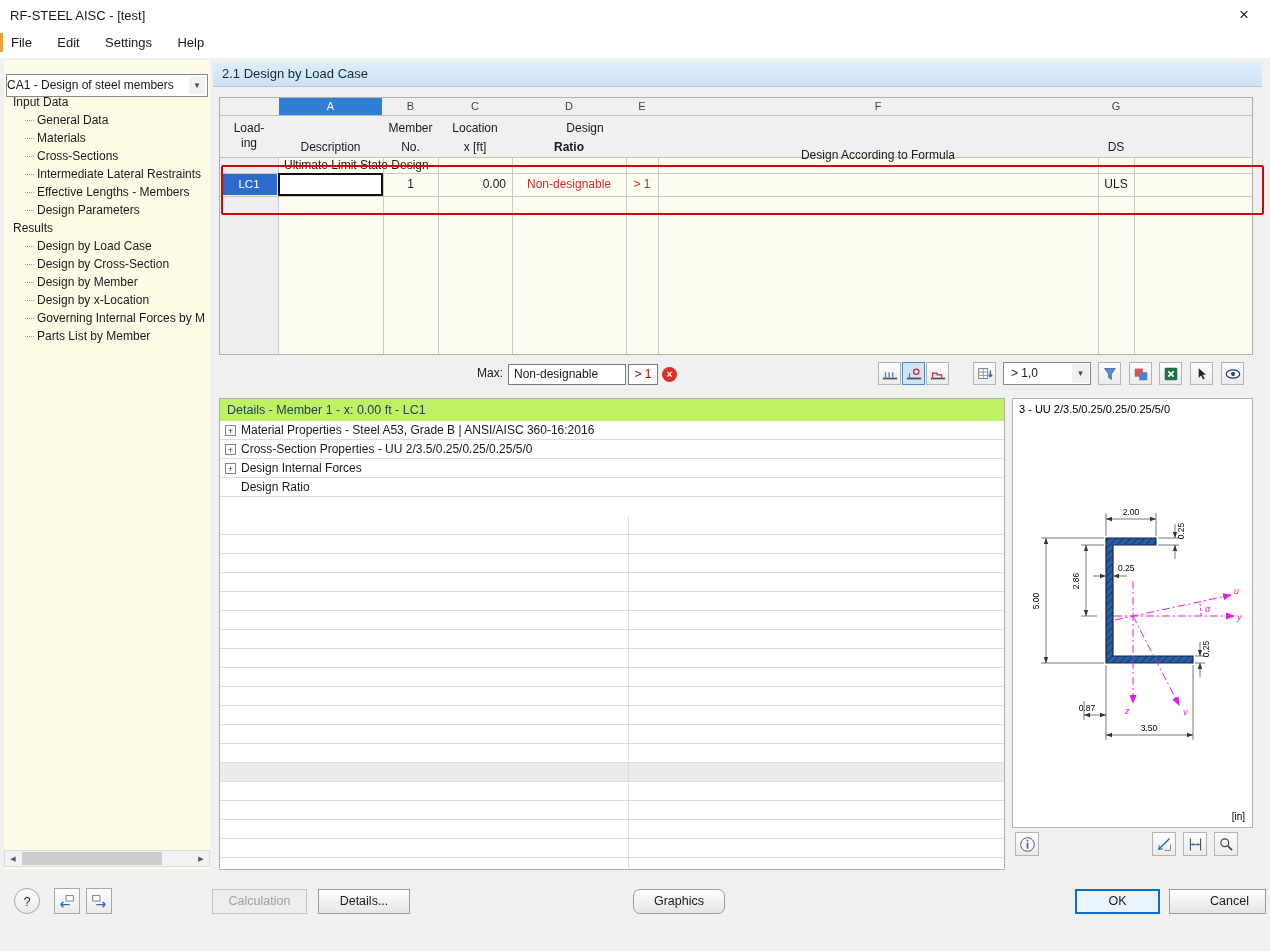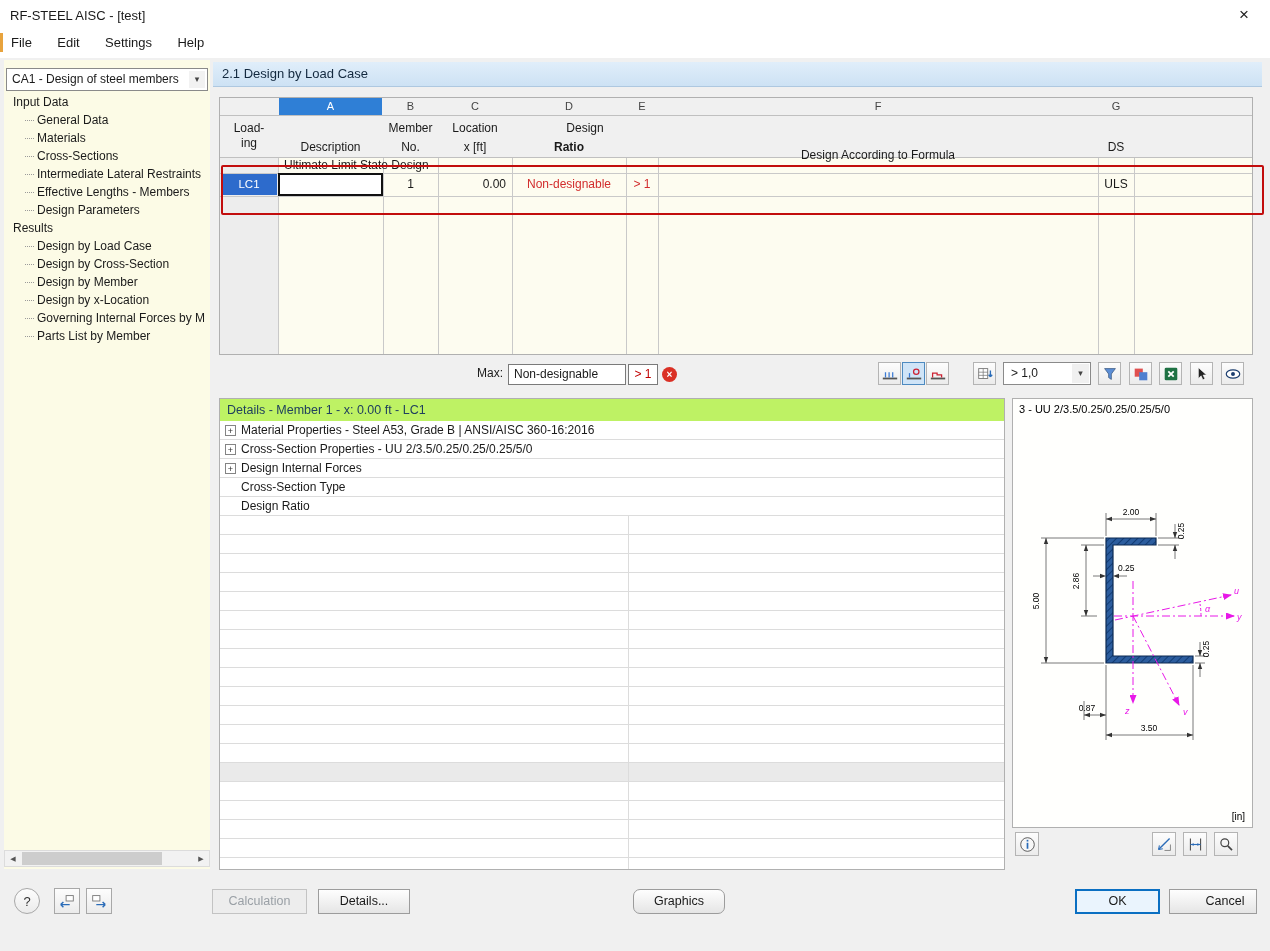--- a/index.html
+++ b/index.html
@@ -13,21 +13,21 @@
   .titlebar{position:absolute;left:0;top:0;right:0;height:30px;background:#fff;display:flex;align-items:center;}
   .titlebar .title{margin-left:10px;font-size:13px;}
   .closebtn{position:absolute;right:12px;top:4px;width:28px;height:22px;text-align:center;font-size:17px;line-height:22px;color:#222;cursor:default;}
   .menubar{position:absolute;left:0;top:30px;right:0;height:28px;background:#fff;border-bottom:1px solid #e3e3e3;}
   .menubar .mitem{display:inline-block;padding:5px 11px;font-size:13px;}
   .menu-accent{position:absolute;left:0;top:33px;width:3px;height:19px;background:#e8a33d;}
   
   #content{position:absolute;left:0;top:58px;right:0;bottom:0;background:#f0f0f0;}
   
   .left-panel{position:absolute;left:4px;top:2px;width:206px;height:809px;background:#fcfbe6;}
-  .combo{position:absolute;left:2px;top:8px;width:202px;height:23px;background:#fff;border:1px solid #8a8a8a;box-sizing:border-box;line-height:21px;padding-left:5px;font-size:12px;white-space:nowrap;overflow:hidden;}
+  .combo{position:absolute;left:2px;top:14px;width:202px;height:23px;background:#fff;border:1px solid #8a8a8a;box-sizing:border-box;line-height:21px;font-size:12px;white-space:nowrap;overflow:hidden;}
   .combo .chev{position:absolute;right:2px;top:2px;width:16px;height:17px;text-align:center;font-size:9px;line-height:17px;color:#444;background:#f2f2f2;}
   .tree{position:absolute;left:0;top:33px;right:0;}
   .titem{height:18px;line-height:18px;white-space:nowrap;font-size:12px;}
   .titem.lvl0{padding-left:9px;}
   .titem.lvl1{padding-left:21px;}
   .titem .dash{display:inline-block;width:9px;border-top:1px dotted #9a9a9a;vertical-align:middle;margin-right:3px;}
   .hscroll{position:absolute;left:0;top:790px;width:206px;height:17px;background:#f2f2f2;border:1px solid #dcdcdc;box-sizing:border-box;}
   .hscroll .sarr{position:absolute;top:0;width:16px;height:15px;text-align:center;font-size:7px;line-height:15px;color:#555;}
   .hscroll .thumb{position:absolute;left:17px;top:1px;width:140px;height:13px;background:#cdcdcd;}
   
@@ -252,23 +252,20 @@
       <span class="expbox">+</span>
       <span>Material Properties - Steel A53, Grade B | ANSI/AISC 360-16:2016</span>
     </div>
     <div class="drow">
       <span class="expbox">+</span>
       <span>Cross-Section Properties - UU 2/3.5/0.25/0.25/0.25/5/0</span>
     </div>
     <div class="drow">
       <span class="expbox">+</span>
       <span>Design Internal Forces</span>
-    </div>
-    <div class="drow noexp">
-      <span>Cross-Section Type</span>
     </div>
     <div class="drow noexp">
       <span>Design Ratio</span>
     </div>
     <div class="dempty"></div>
     <div class="dgray"></div>
     <div class="ddivider"></div>
   </div>
 
   <div class="secpanel">
@@ -407,15 +404,15 @@
   <button class="sqbtn" style="left:86px;top:830px;">
     <svg width="18" height="18" viewBox="0 0 20 20">
         <rect x="3" y="4" width="8" height="6" fill="#fff" stroke="#777"></rect>
         <path d="M7 14 H17 M17 14 l-3,-3 M17 14 l-3,3" stroke="#2b6cb8" stroke-width="1.6" fill="none"></path>
       </svg>
   </button>
   <button class="btn disabled" style="left:212px;top:831px;width:95px;">Calculation</button>
   <button class="btn" style="left:318px;top:831px;width:92px;">Details...</button>
   <button class="btn" style="left:633px;top:831px;width:92px;border-radius:7px;">Graphics</button>
   <button class="btn default" style="left:1075px;top:831px;width:85px;">OK</button>
-  <button class="btn" style="left:1169px;top:831px;width:88px;padding-left:24px;">Cancel</button>
+  <button class="btn" style="left:1169px;top:831px;width:97px;padding-left:24px;">Cancel</button>
 
 </div>
 
 </body></html>

